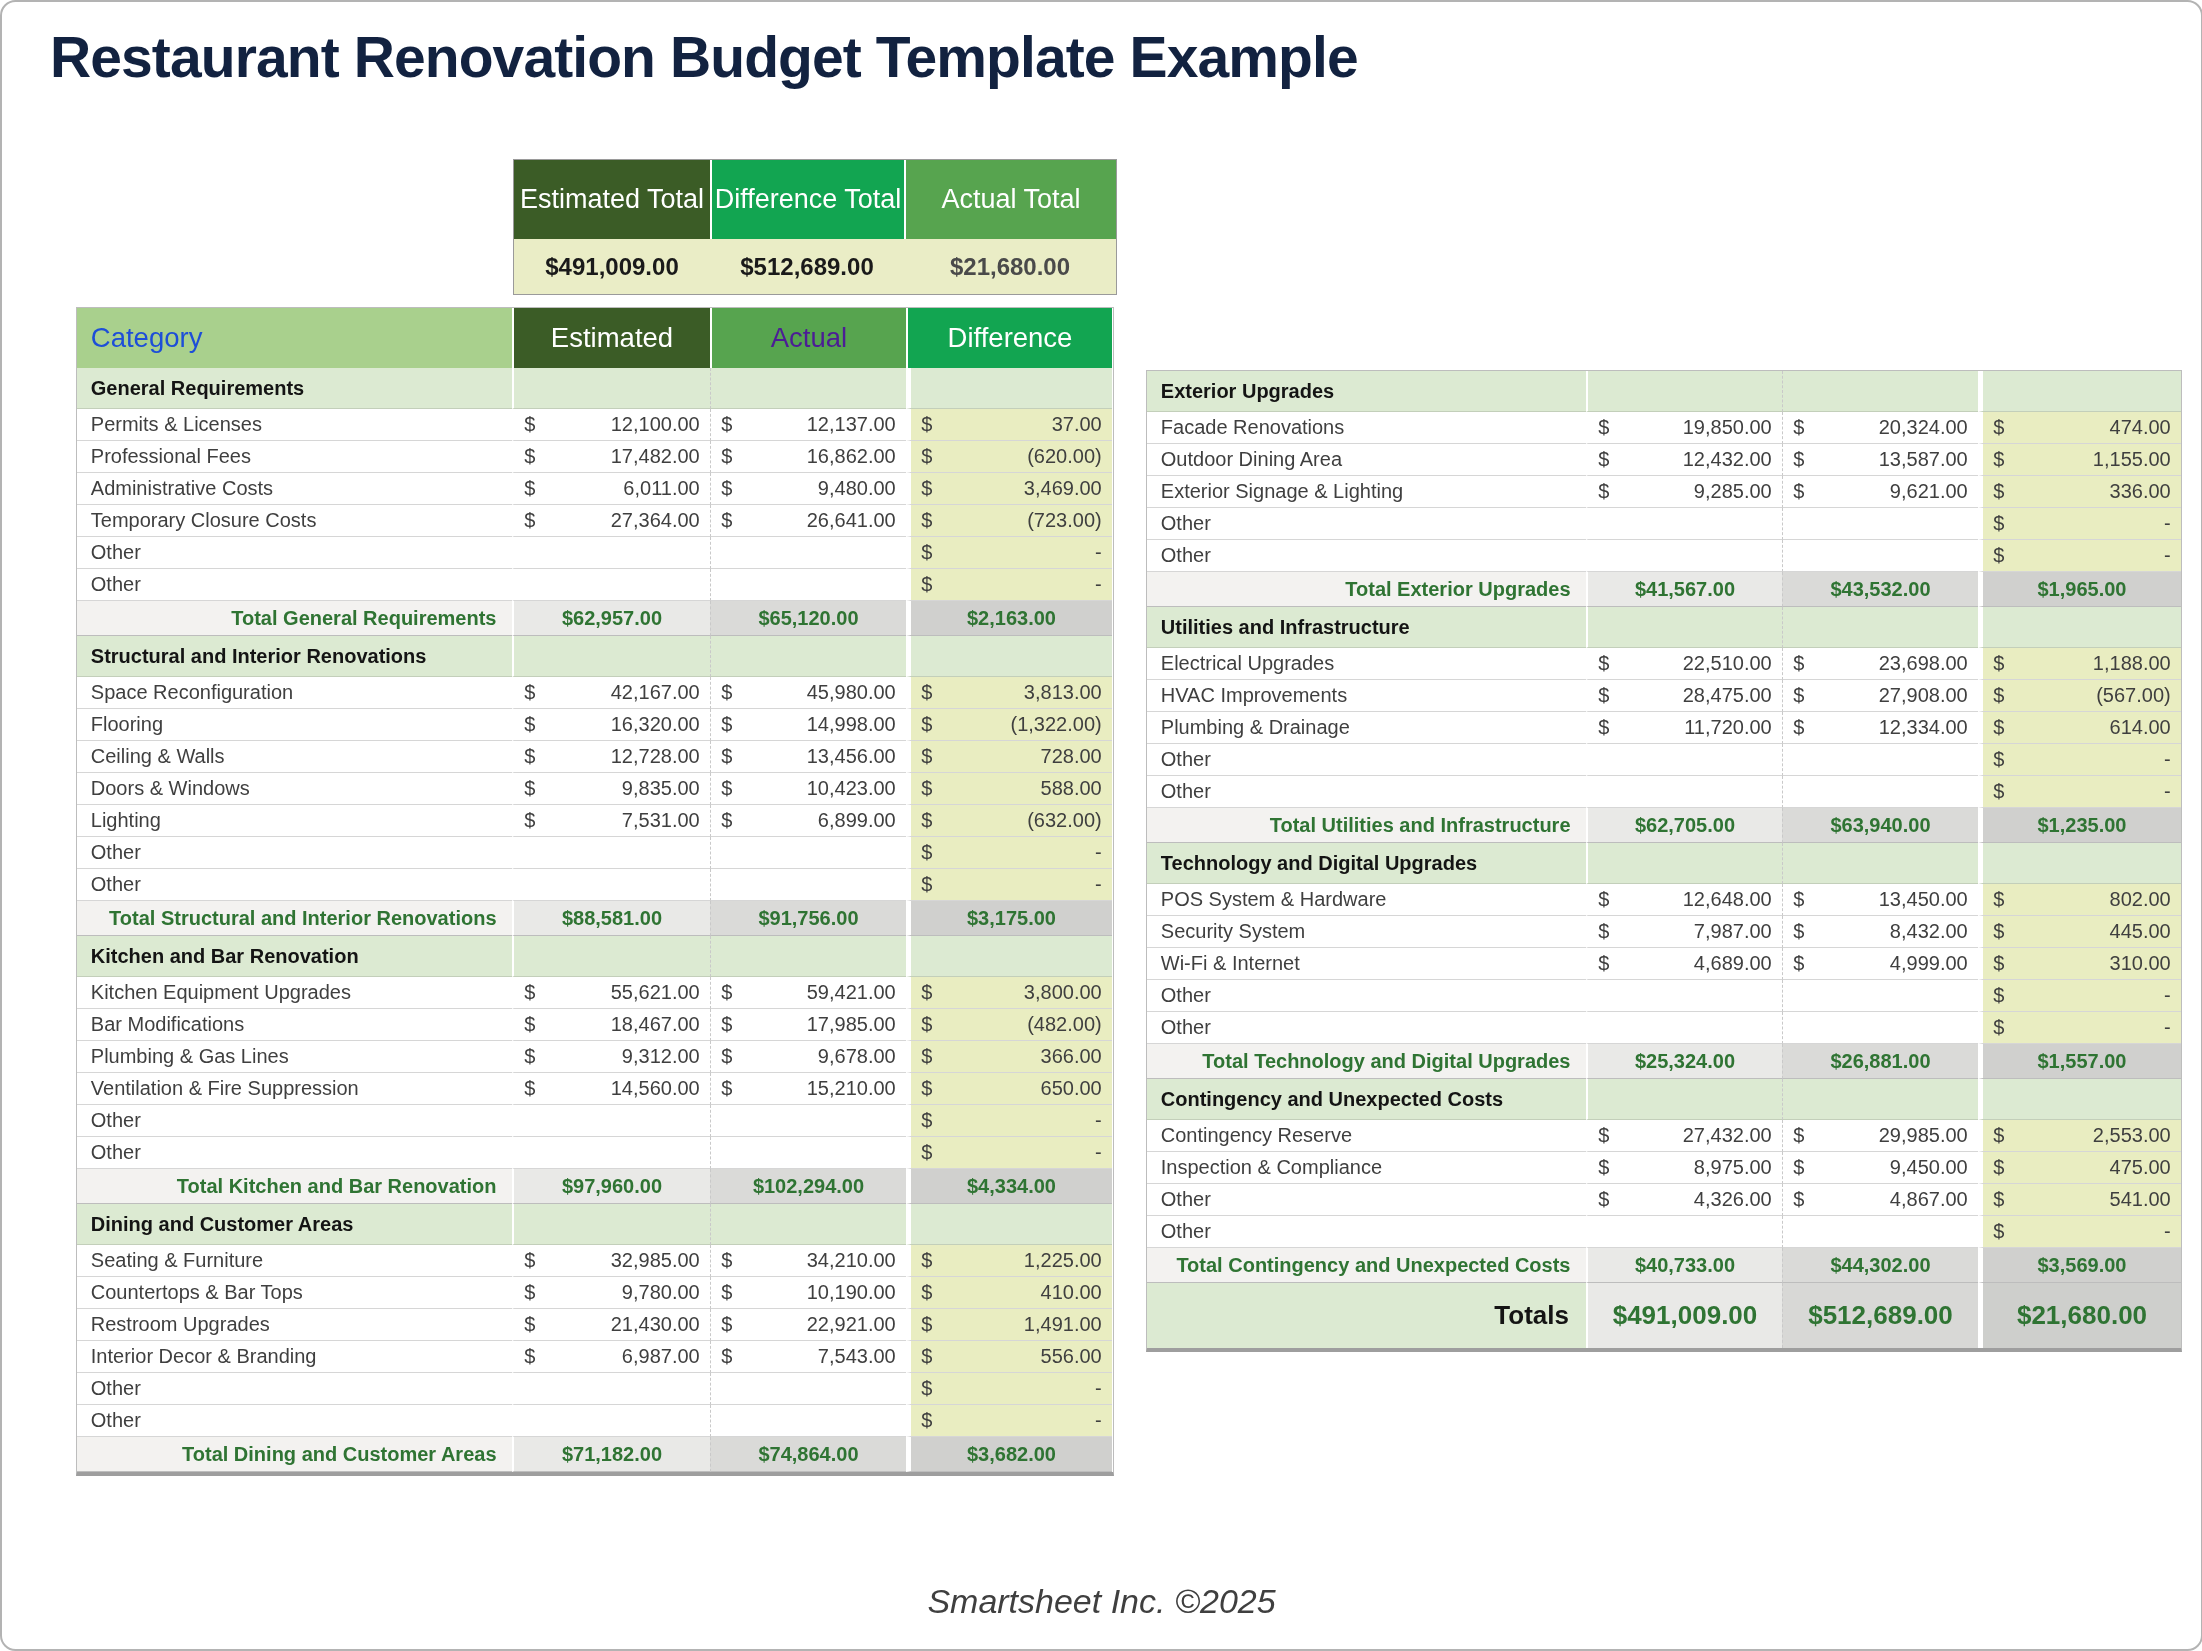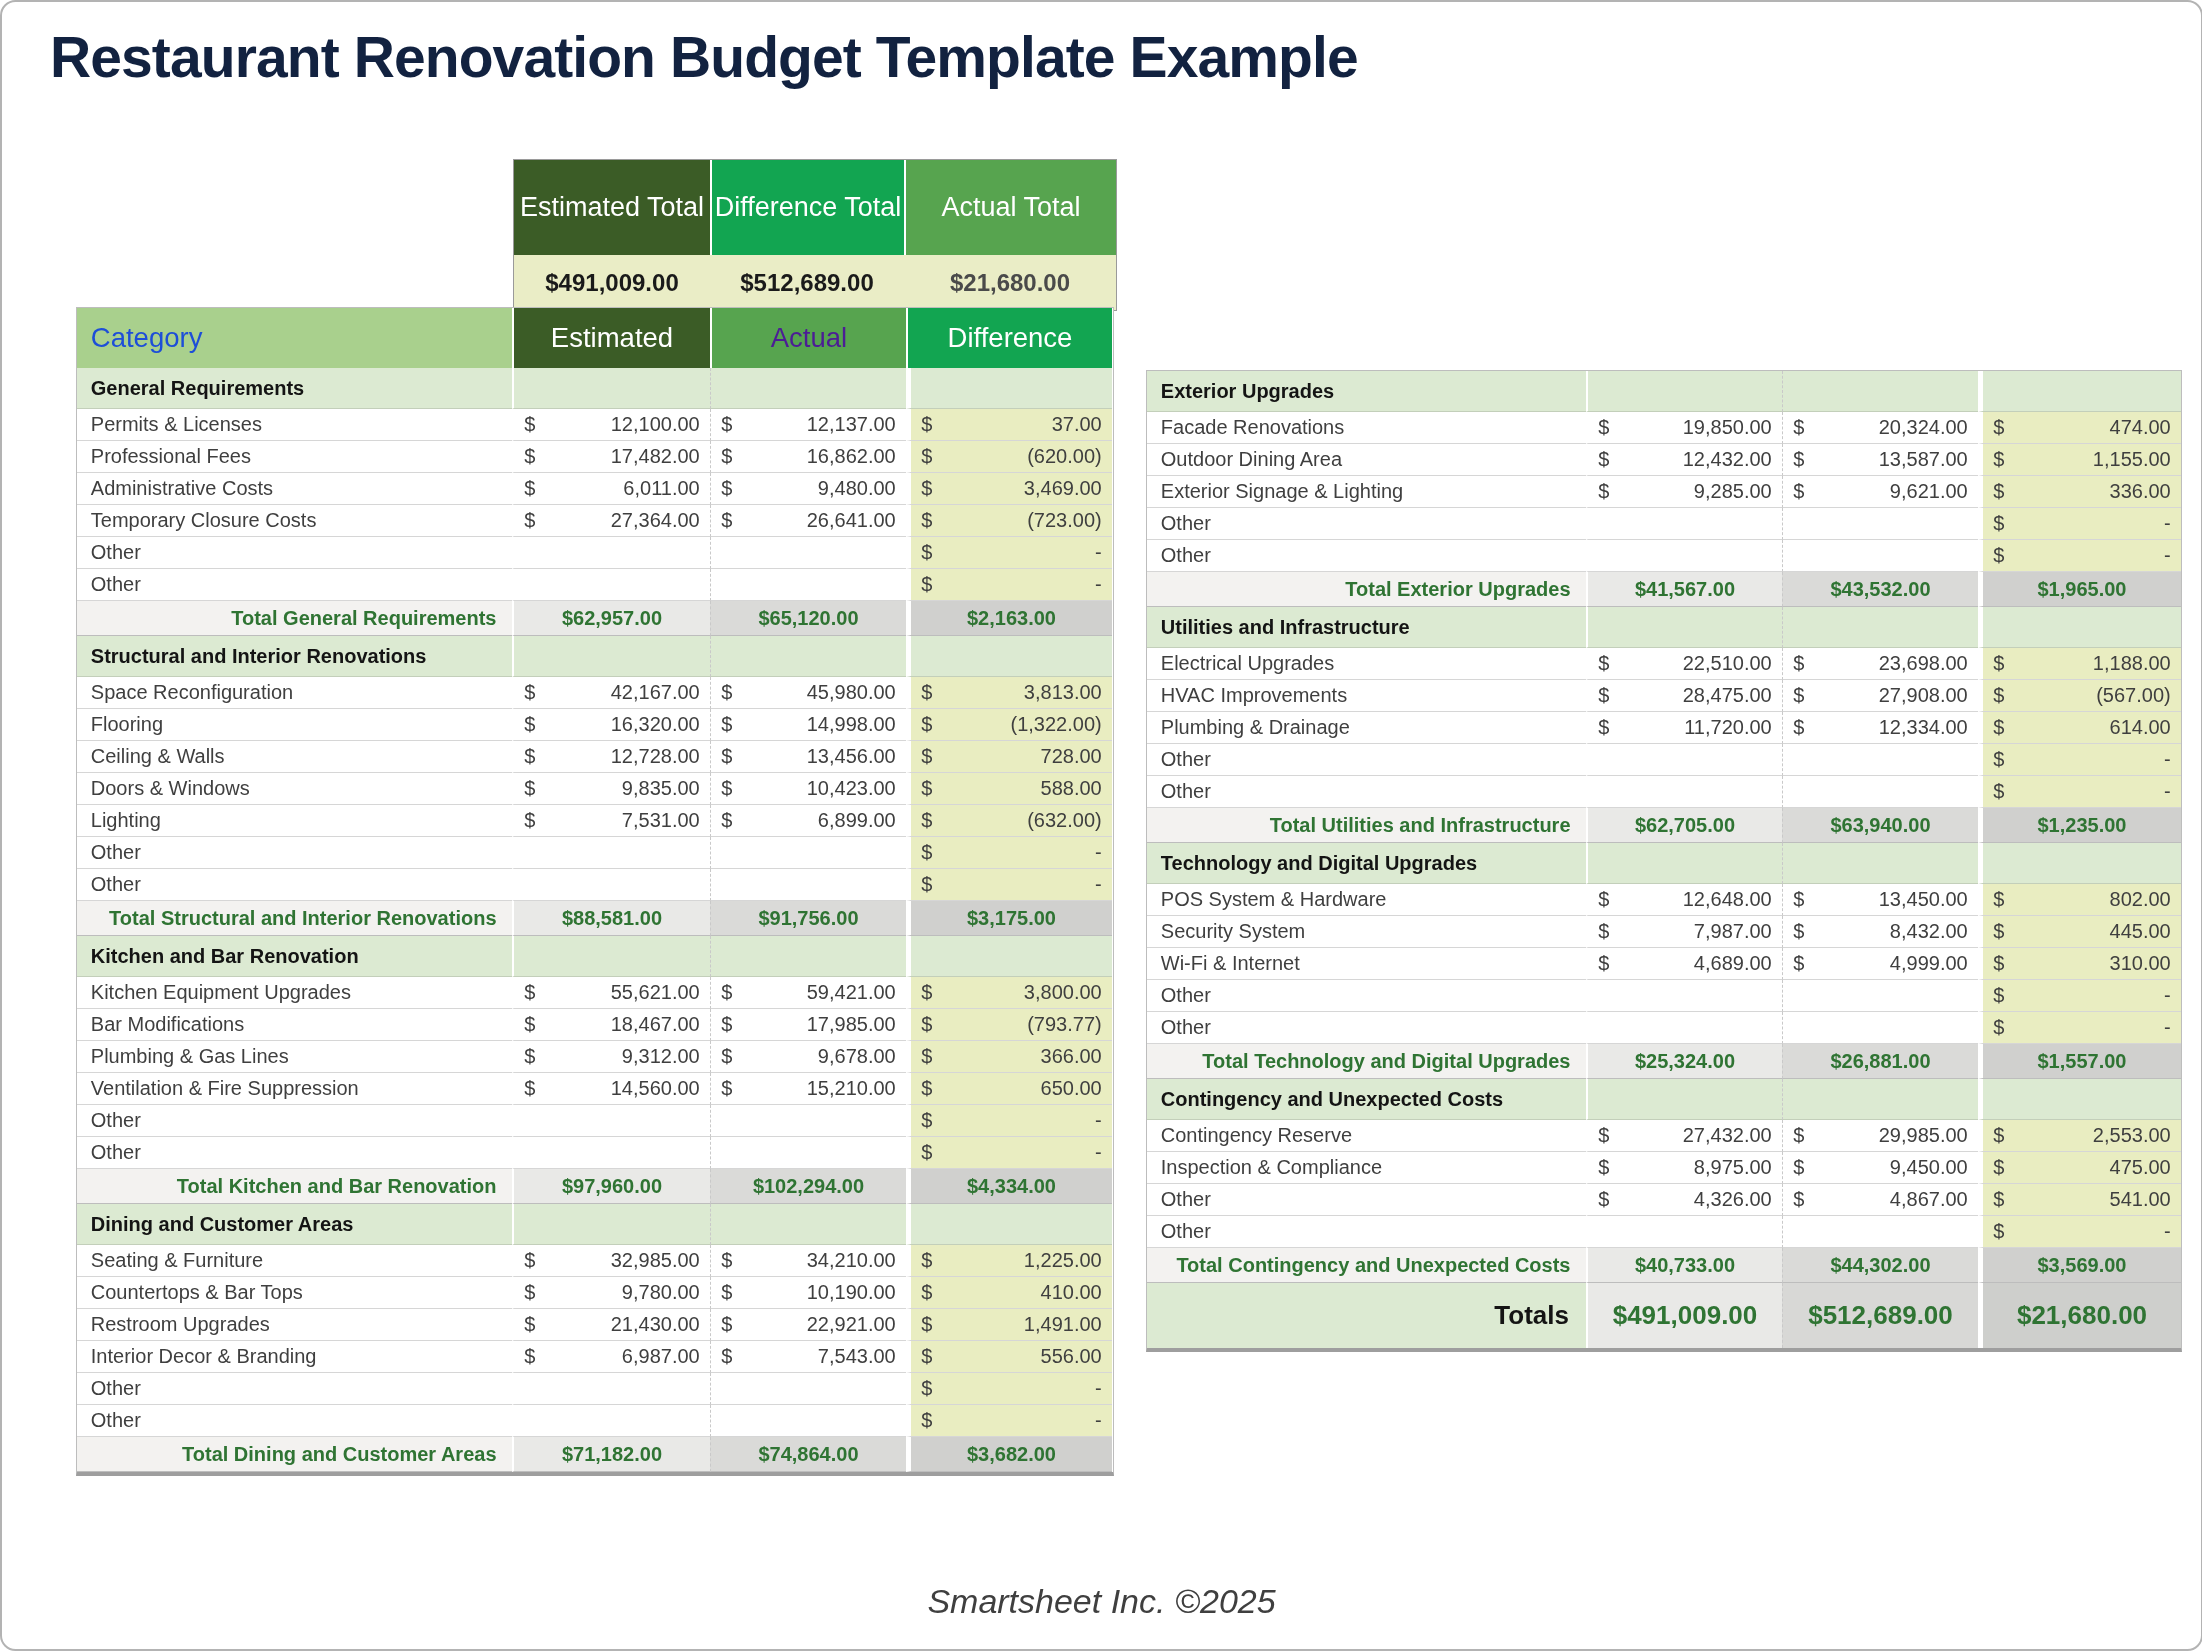--- a/index.html
+++ b/index.html
@@ -13,21 +13,21 @@
   
   .c{display:flex;align-items:center;box-sizing:border-box;border-bottom:0.9px solid #d6d6d6;
      font-size:20px;color:#3f3f3f;overflow:hidden;white-space:nowrap;}
   .tr{display:grid;}
   .c2{border-left:2.6px solid #fff;}
   .c3{border-left:1.7px dashed #c9c9c9;}
   .c4{border-left:5.2px solid #fff;}
 
   
   .summary{position:absolute;left:511px;top:157px;width:602px;border:0.9px solid #9a9a9a;}
-  .s-head{display:grid;grid-template-columns:196px 194px 212px;height:95px;}
+  .s-head{display:grid;grid-template-columns:196px 194px 212px;height:79px;}
   .s-head .c{justify-content:center;text-align:center;color:#fff;font-size:27px;border-bottom:none;}
   .s-head .h-est{background:#3b5c26;}
   .s-head .h-act{background:#57a44f;border-left:2.6px solid #fff;padding:0 36px;}
   .s-head .h-diff{background:#12a551;border-left:2.6px solid #fff;padding:0 36px;}
   .s-vals{display:grid;grid-template-columns:196px 194px 212px;height:55px;}
   .s-vals .c{justify-content:center;background:#eaedc6;font-weight:bold;font-size:24px;color:#1a1a1a;border-bottom:none;}
   .s-vals .sv3{color:#4a4a4a;}
 
   
   .tbl{position:absolute;border:0.9px solid #bdbdbd;border-bottom:4.3px solid #9e9e9e;background:#fff;}
@@ -320,21 +320,21 @@
           <div class="c c2 num">
             <span class="cur">$</span>
             <span class="amt">18,467.00</span>
           </div>
           <div class="c c3 num">
             <span class="cur">$</span>
             <span class="amt">17,985.00</span>
           </div>
           <div class="c c4 num diffcell">
             <span class="cur">$</span>
-            <span class="amt">(793.77)</span>
+            <span class="amt">(482.00)</span>
           </div>
         </div>
         <div class="tr r-data">
           <div class="c c1">Plumbing &amp; Gas Lines</div>
           <div class="c c2 num">
             <span class="cur">$</span>
             <span class="amt">9,312.00</span>
           </div>
           <div class="c c3 num">
             <span class="cur">$</span>

